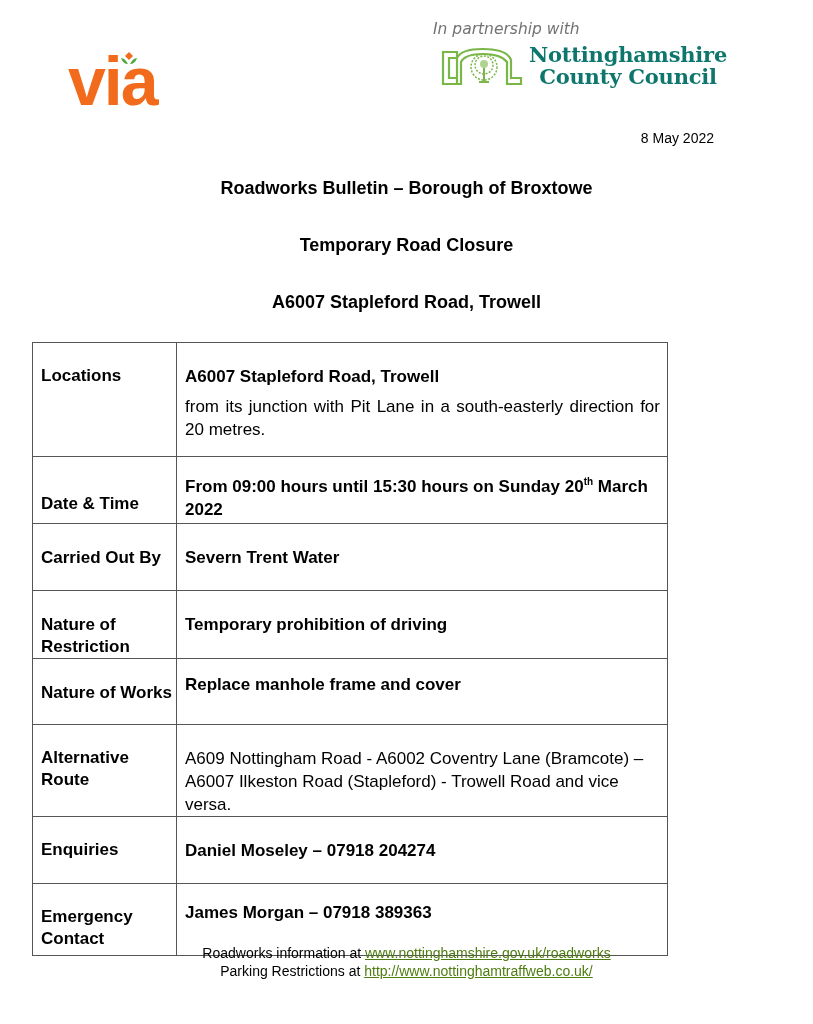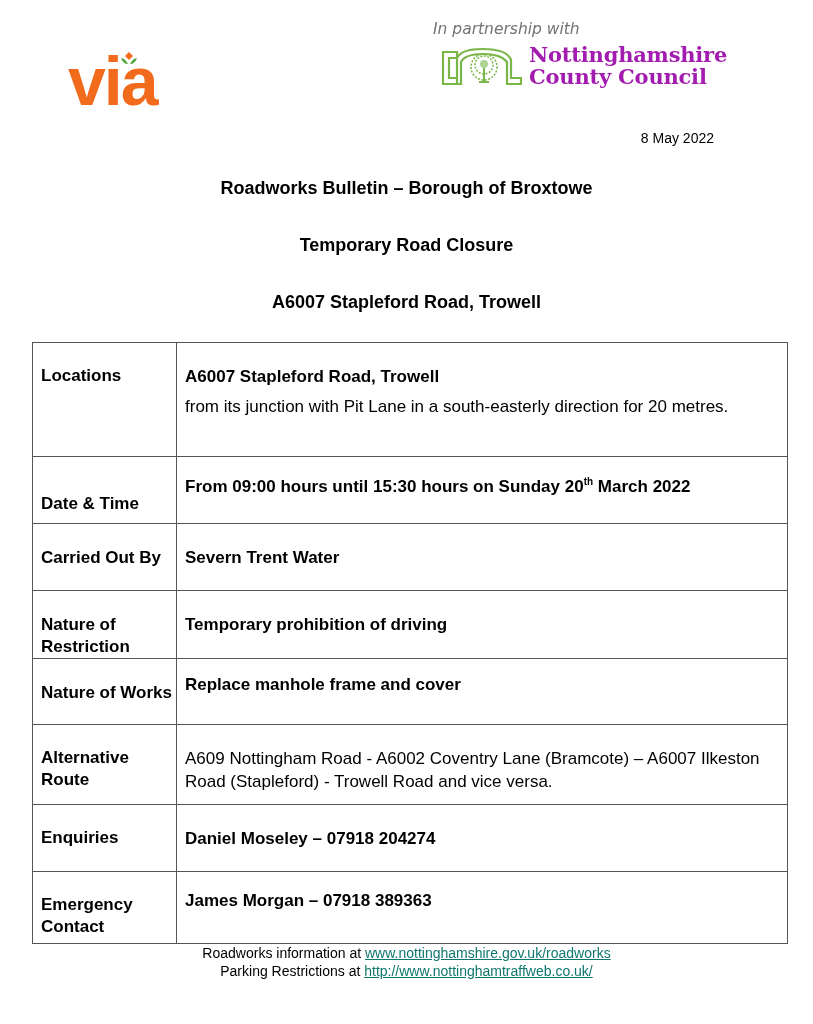--- a/index.html
+++ b/index.html
@@ -12,40 +12,40 @@
   #via-logo .via-text { position:absolute; left:0; top:2px; font-family:"Liberation Sans", sans-serif;
     font-weight:bold; font-size:68px; line-height:62px; letter-spacing:-2px; color:#f26a1b; }
   #via-logo .leaf { position:absolute; }
 
   
   #partner-text { left:433px; top:20px; font-family:"DejaVu Sans", sans-serif; font-style:italic;
     font-size:15.5px; color:#737373; }
   #ncc-logo { left:441px; top:44px; width:310px; height:50px; }
   #ncc-emblem { position:absolute; left:0; top:2px; width:82px; height:44px; }
   #ncc-name { position:absolute; left:88px; top:0px; font-family:"DejaVu Serif", serif; font-weight:bold;
-    color:#a21caf; font-size:21px; line-height:22px; letter-spacing:-0.2px; }
+    color:#0f766e; font-size:21px; line-height:22px; letter-spacing:-0.2px;text-align:center; }
 
   #doc-date { right:99px; top:130px; font-size:14px; }
 
   .title { left:0; width:813px; text-align:center; font-weight:bold; font-size:18px; }
   #title-1 { top:178px; }
   #title-2 { top:235px; }
   #title-3 { top:292px; }
 
   
-  #info-table { left:32px; top:342px; width:756px; border-collapse:collapse; table-layout:fixed;border-radius:20px; }
+  #info-table { left:32px; top:342px; width:636px; border-collapse:collapse; table-layout:fixed;border-radius:20px; }
   #info-table td { border:1.3px solid #555; vertical-align:top; padding:0; }
   #info-table td.lbl { width:135px; padding:22px 0 0 8px; font-weight:bold; font-size:17px; line-height:22px; }
   #info-table td.val { padding:22px 7px 0 8px; font-size:17px; line-height:23px; }
   .bold { font-weight:bold; }
   .just { text-align:justify; margin-top:7px; }
   sup { font-size:10px; line-height:0; }
 
   #footer { left:0; width:813px; top:945px; text-align:center; font-size:14px; line-height:17.5px; }
-  #footer a { color:#0f766e; text-decoration:underline; }
+  #footer a { color:#4d7c0f; text-decoration:underline; }
 </style>
 </head>
 <body>
 
 <div id="via-logo" class="abs">
   <span class="via-text">via</span>
   <svg class="leaf" style="left:50px;top:2px" width="22" height="18" viewBox="0 0 22 18">
     <path d="M11 2 L15 6 L11 10 L7 6 Z" fill="#f26a1b"></path>
     <path d="M3 8 Q7 8 10 14 Q5 14 3 8 Z" fill="#4fa83d"></path>
     <path d="M19 8 Q15 8 12 14 Q17 14 19 8 Z" fill="#4fa83d"></path>

